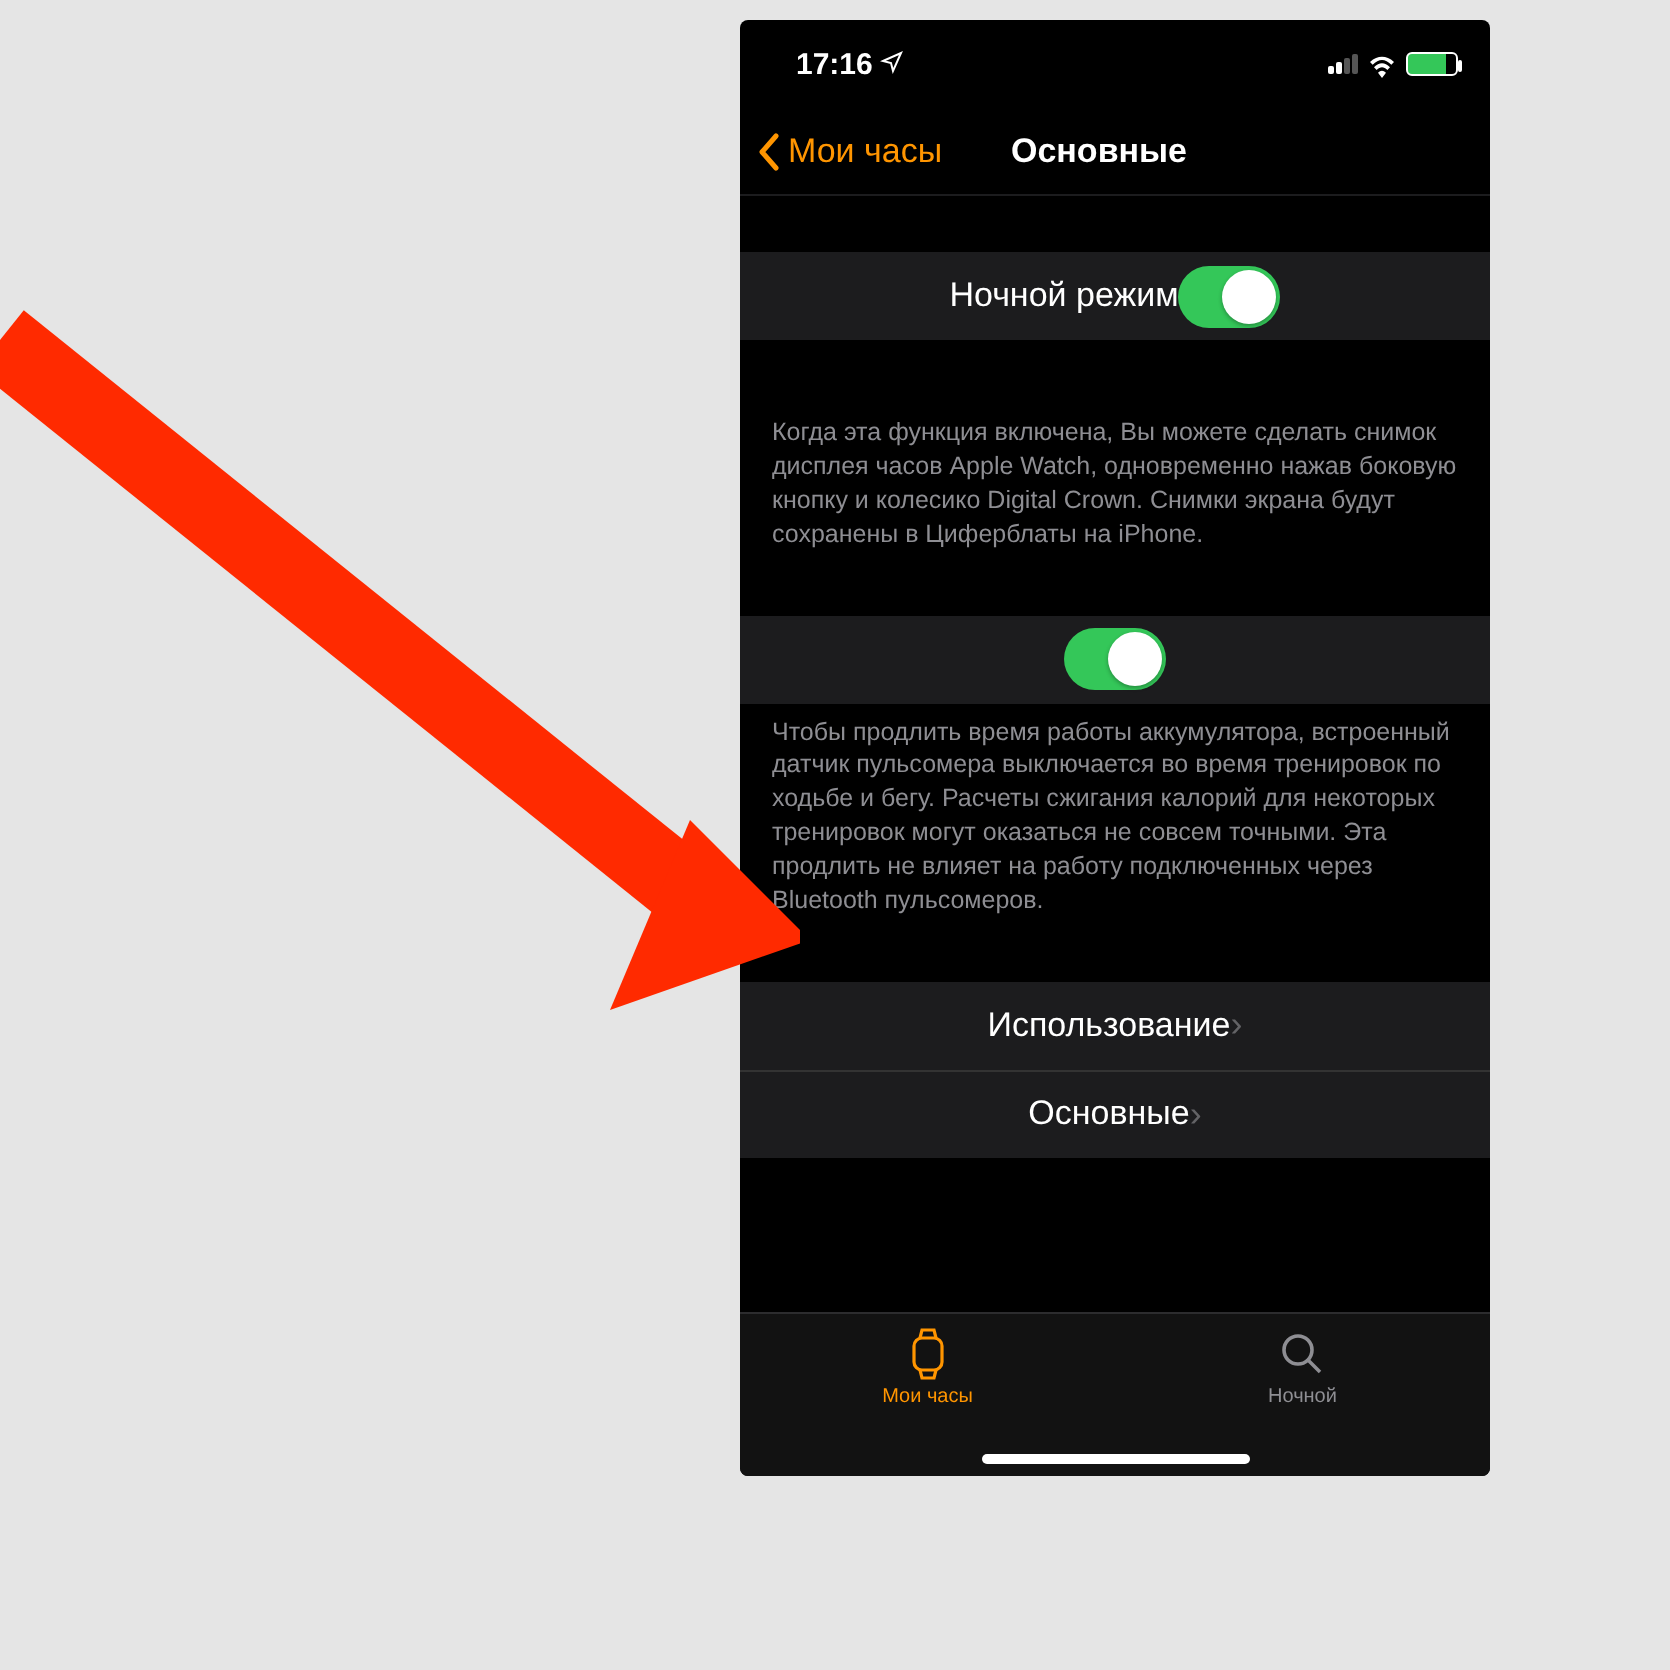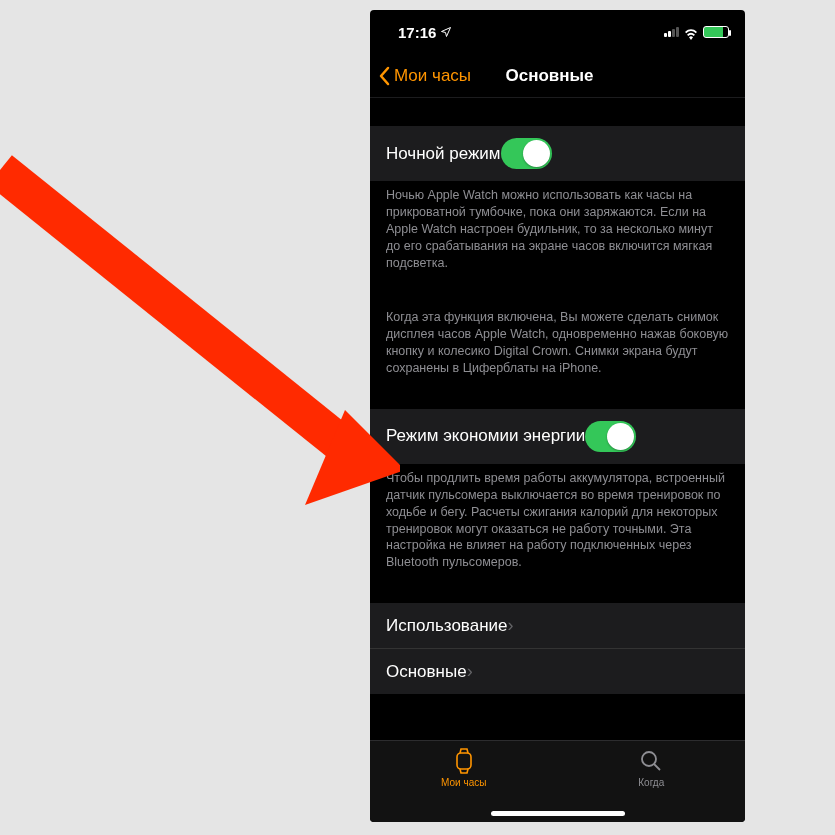--- a/index.html
+++ b/index.html
@@ -9,21 +9,21 @@
     background: #e5e5e5;
     font-family: -apple-system, "Helvetica Neue", Arial, sans-serif;
     position: relative;
     overflow: hidden;
   }
   .phone {
     position: absolute;
     left: 370px;
     top: 10px;
     width: 375px;
-    height: 812px;
+    height: 728px;
     background: #000;
     border-radius: 4px;
     color: #fff;
     display: flex;
     flex-direction: column;
     overflow: hidden;
   }
   
   .status-bar {
     height: 44px;
@@ -59,24 +59,24 @@
   }
   .back { display:flex; align-items:center; color:#ff9500; font-size:17px; gap:4px; }
   .nav-title {
     position:absolute; left:0; right:16px; text-align:center;
     font-size:17px; font-weight:600; pointer-events:none;
   }
   
   .content { flex:1; overflow:hidden; background:#000; }
   .section-row {
     background:#1c1c1e;
-    padding: 12px 16px;
+    padding: 0 16px;
     display:flex;
     align-items:center;
-    justify-content:flex-start;
+    justify-content:center;
     font-size:17px;
     min-height:44px;
   }
   .section-row + .section-row { border-top:0.5px solid #333; }
   .group { margin-top: 32px; }
   .group.first { margin-top: 28px; }
   .footer-text {
     color:#8e8e93;
     font-size:12.5px;
     line-height:1.35;
@@ -158,33 +158,31 @@
     <div class="nav-title">Основные</div>
   </div>
 
   <div class="content">
 
     <div class="group first">
       <div class="section-row">
         <span>Ночной режим</span>
         <span class="toggle"></span>
       </div>
-      <div class="footer-text">Ночью Apple Watch можно использовать как часы на прикроватной тумбочке, пока они заряжаются. Если на Apple Watch настроен будильник, то за несколько минут до его срабатывания на экране часов включится мягкая подсветка.</div>
     </div>
 
     <div class="group">
       <div class="footer-text">Когда эта функция включена, Вы можете сделать снимок дисплея часов Apple Watch, одновременно нажав боковую кнопку и колесико Digital Crown. Снимки экрана будут сохранены в Циферблаты на iPhone.</div>
     </div>
 
     <div class="group">
       <div class="section-row">
-        <span>Режим экономии энергии</span>
         <span class="toggle"></span>
       </div>
-      <div class="footer-text">Чтобы продлить время работы аккумулятора, встроенный датчик пульсомера выключается во время тренировок по ходьбе и бегу. Расчеты сжигания калорий для некоторых тренировок могут оказаться не работу точными. Эта настройка не влияет на работу подключенных через Bluetooth пульсомеров.</div>
+      <div class="footer-text">Чтобы продлить время работы аккумулятора, встроенный датчик пульсомера выключается во время тренировок по ходьбе и бегу. Расчеты сжигания калорий для некоторых тренировок могут оказаться не совсем точными. Эта продлить не влияет на работу подключенных через Bluetooth пульсомеров.</div>
     </div>
 
     <div class="group">
       <div class="section-row">
         <span>Использование</span>
         <span class="chevron-r">›</span>
       </div>
       <div class="section-row">
         <span>Основные</span>
         <span class="chevron-r">›</span>
@@ -202,21 +200,21 @@
       </span>
       <span>Мои часы</span>
     </div>
     <div class="tab">
       <span class="ico">
         <svg width="24" height="24" viewBox="0 0 24 24" fill="none" stroke="#8e8e93" stroke-width="1.8">
             <circle cx="10" cy="10" r="7"></circle>
             <path d="M21 21l-6-6"></path>
           </svg>
       </span>
-      <span>Когда</span>
+      <span>Ночной</span>
     </div>
   </div>
 
   <div class="homebar"></div>
 </div>
 
 <svg class="arrow" viewBox="0 0 400 380">
   <defs>
     <marker id="ah" markerWidth="8" markerHeight="8" refX="6" refY="4" orient="auto">
       <polygon points="0,0 8,4 0,8" fill="#ff2a00"></polygon>

